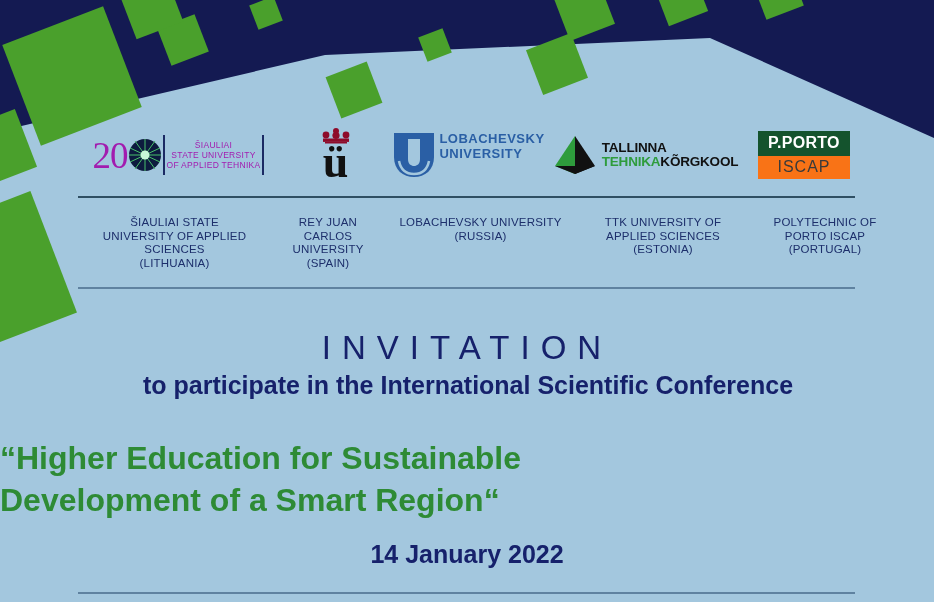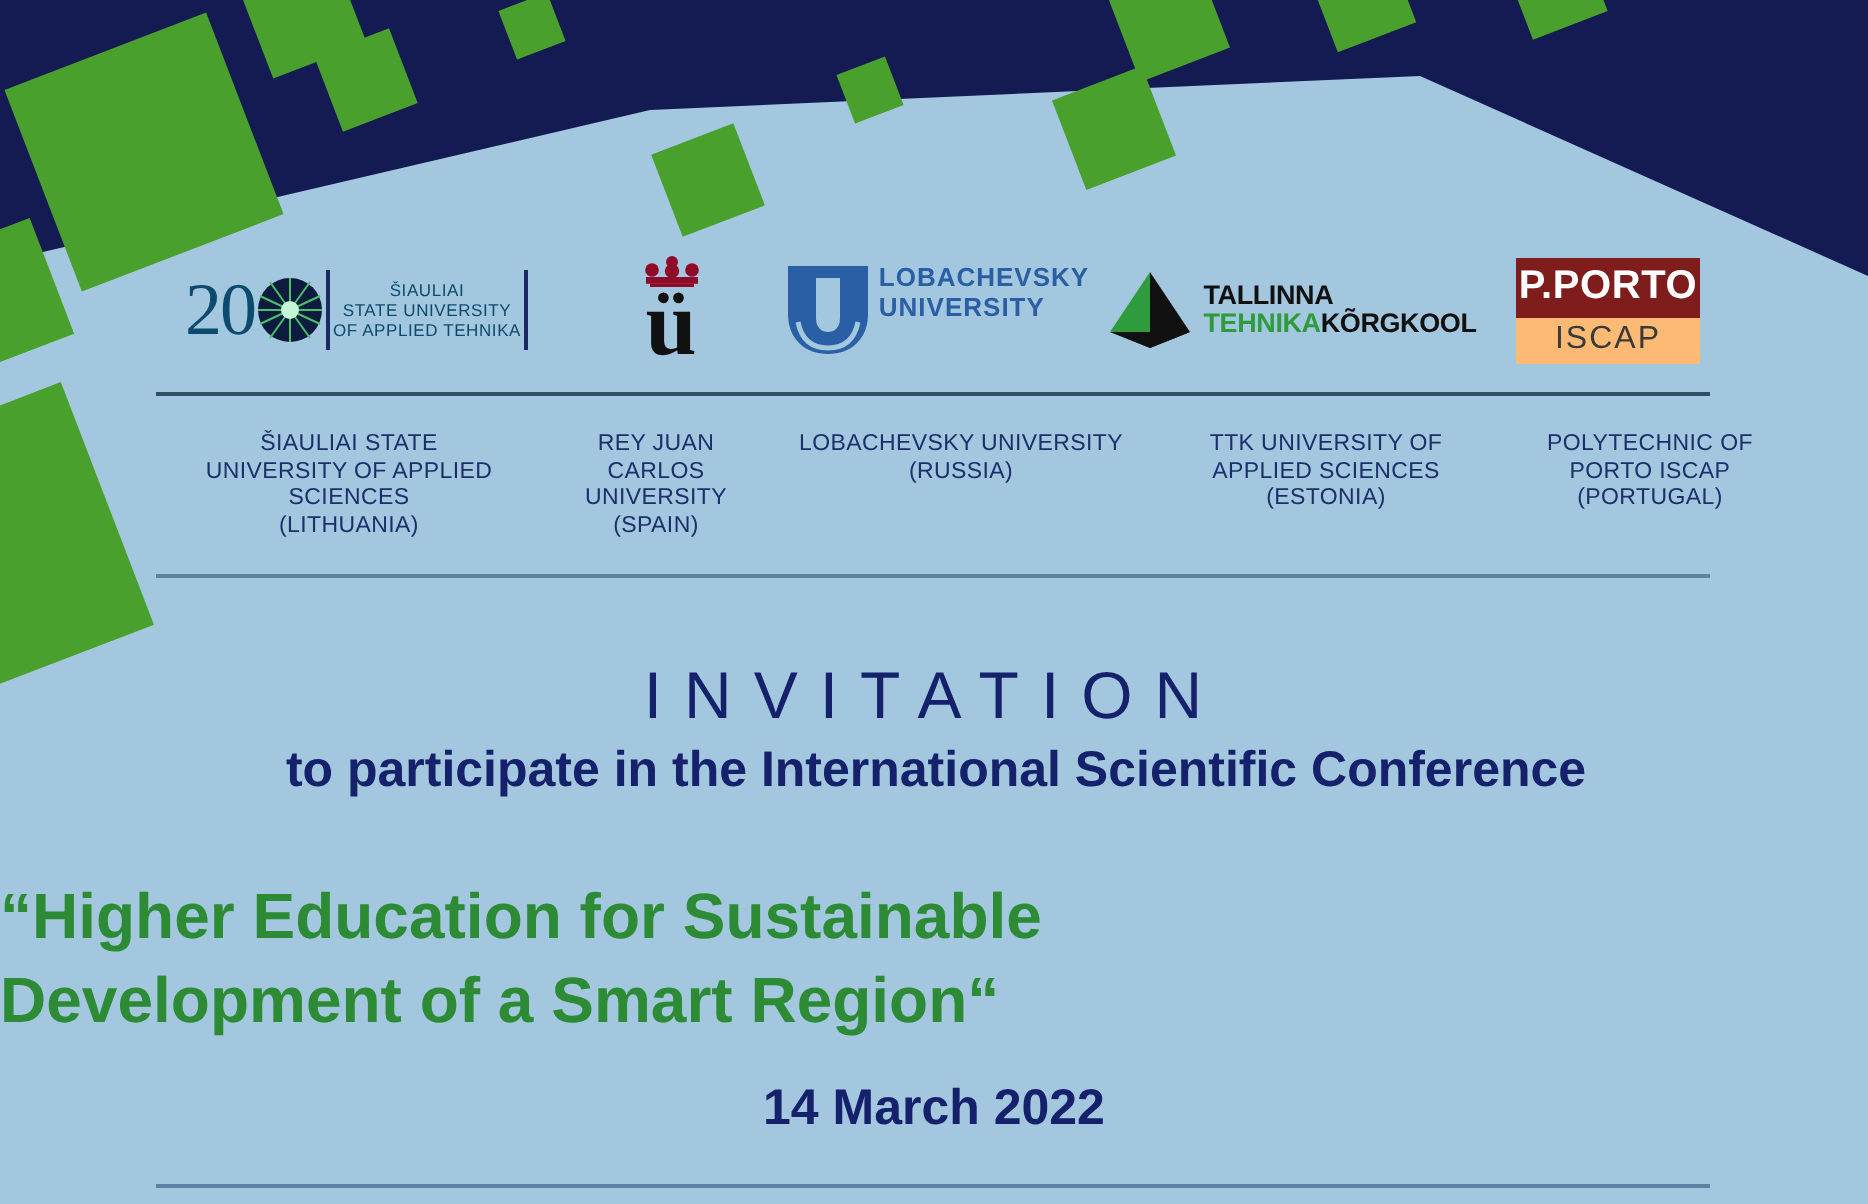--- a/index.html
+++ b/index.html
@@ -31,21 +31,21 @@
   .invitation{position:absolute;left:0;top:329px;width:934px;text-align:center;
     color:#16216b;font-size:33px;font-weight:normal;letter-spacing:11px;}
   .subtitle{position:absolute;left:1px;top:371px;width:934px;text-align:center;
     color:#16216b;font-size:25px;font-weight:bold;}
   .conf-title{position:absolute;left:0;top:437px;width:934px;
     color:#2e8b35;font-size:32px;font-weight:bold;line-height:42px;}
   .date{position:absolute;left:0;top:540px;width:934px;text-align:center;
     color:#16216b;font-size:25px;font-weight:bold;}
 
   
-  .siau{display:flex;align-items:center;gap:1px;color:#0c4a6e;}
+  .siau{display:flex;align-items:center;gap:1px;color:#a21caf;}
   .siau .num{font-size:37px;font-weight:400;letter-spacing:-1px;font-family:"Liberation Serif",serif;}
   .siau .bar{width:2px;height:40px;background:#1b2a63;}
   .siau .txt{font-size:8.5px;line-height:10px;text-align:center;letter-spacing:.3px;
     font-family:"Liberation Sans",sans-serif;}
 
   
   .urjc{position:relative;width:46px;height:56px;}
   .urjc .u{position:absolute;left:0;bottom:0;width:46px;text-align:center;
     font-family:"Liberation Serif",serif;font-weight:bold;font-size:46px;line-height:42px;color:#111;}
   .crown{position:absolute;left:7px;top:1px;width:32px;height:18px;}
@@ -55,23 +55,23 @@
   .lob .txt{color:#2a5fa5;font-size:13px;font-weight:bold;line-height:15px;letter-spacing:.5px;}
 
   
   .ttk{display:flex;align-items:center;gap:5px;}
   .ttk .txt{font-size:13.5px;font-weight:bold;line-height:14px;letter-spacing:-.2px;}
   .ttk .c-black{color:#111;}
   .ttk .c-green{color:#2e9c3c;}
 
   
   .porto{width:92px;}
-  .porto .top{background:#7f1d1d;color:#fff;font-size:20px;font-weight:bold;
+  .porto .top{background:#14532d;color:#fff;font-size:16px;font-weight:bold;
     text-align:center;padding:3px 0 4px;letter-spacing:.3px;}
-  .porto .bot{background:#fdba74;color:#3a3a3a;font-size:16px;
+  .porto .bot{background:#f97316;color:#3a3a3a;font-size:16px;
     text-align:center;padding:2px 0 3px;letter-spacing:1px;}
 </style>
 </head>
 <body>
 
 <div id="poster">
 
   <svg id="bg-decor" viewBox="0 0 934 602" width="934" height="602">
     <rect x="0" y="0" width="934" height="602" fill="#a3c7de"></rect>
 
@@ -192,17 +192,17 @@
     <div class="rule thin" style="top:287px;"></div>
 
     <div class="invitation">INVITATION</div>
     <div class="subtitle">to participate in the International Scientific Conference</div>
 
     <div class="conf-title">
       <div>“Higher Education for Sustainable</div>
       <div>Development of a Smart Region“</div>
     </div>
 
-    <div class="date">14 March 2022</div>
+    <div class="date">14 January 2022</div>
 
     <div class="rule thin" style="top:592px;"></div>
   </div>
 </div>
 
 </body></html>

